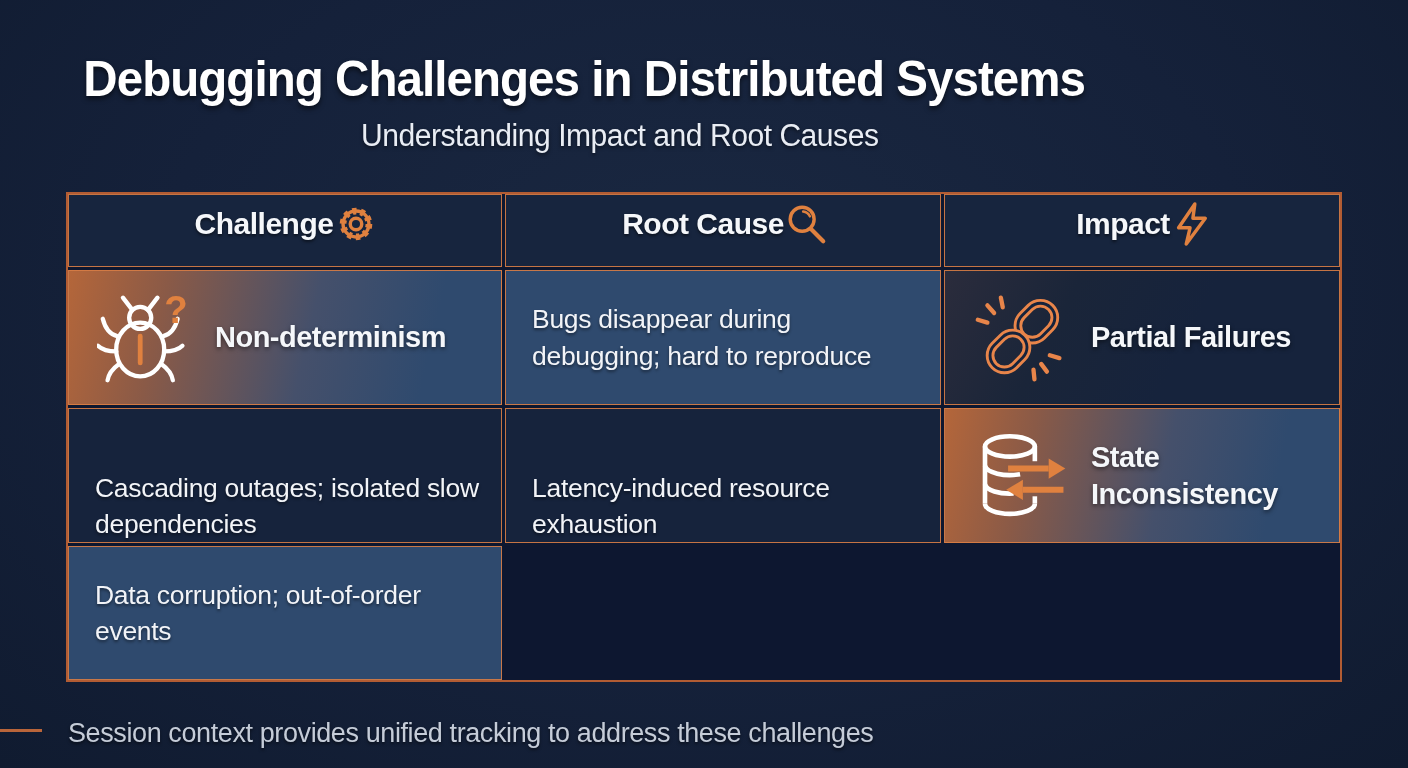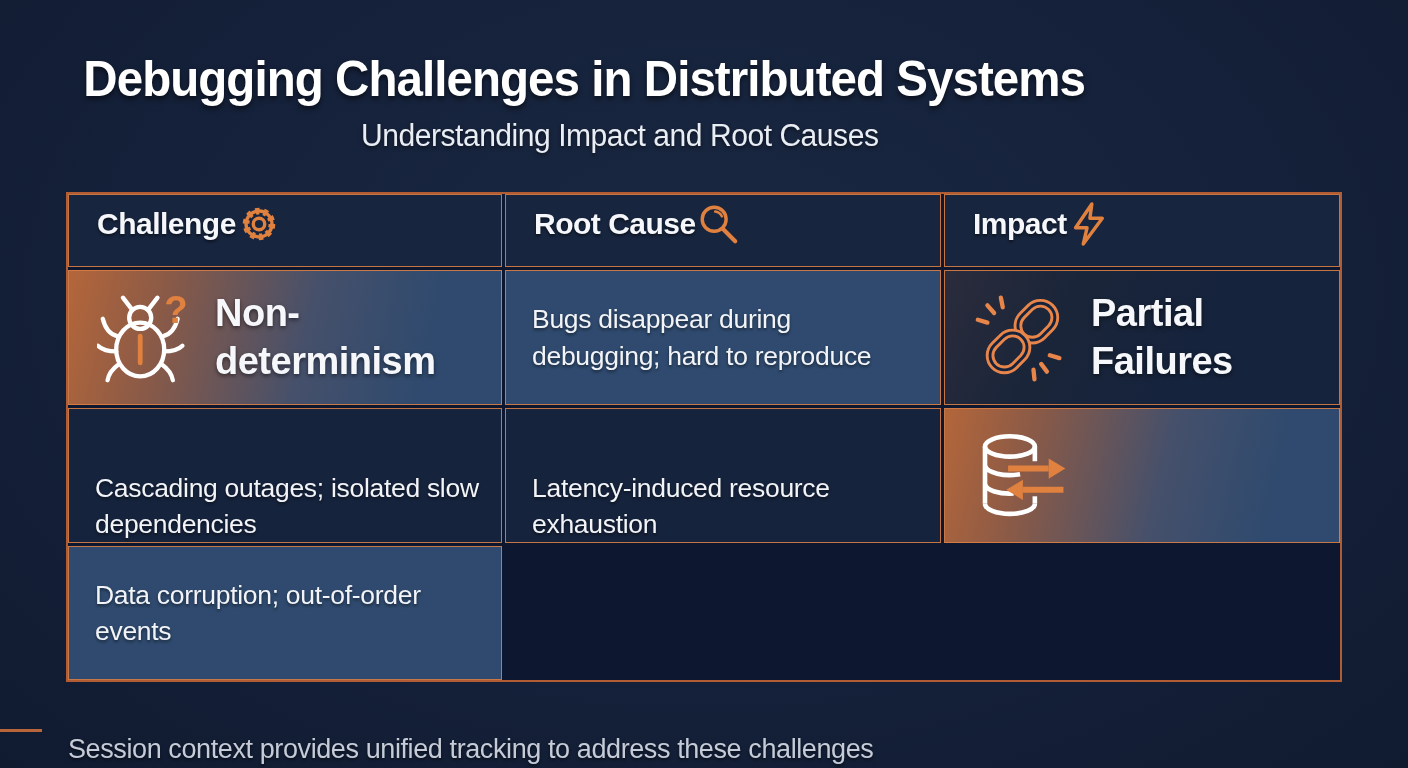--- a/index.html
+++ b/index.html
@@ -23,37 +23,37 @@
   .table{
     position:absolute;left:66px;top:192px;width:1276px;height:490px;
     box-sizing:border-box;border:2px solid #b25c33;background:#0d1730;
     display:grid;grid-template-columns:434px 436px 1fr;grid-template-rows:73px 135px 135px 1fr;
     gap:3px;
   }
   .cell{
     box-sizing:border-box;border:1px solid rgba(216,125,69,.9);
     display:flex;align-items:center;
   }
-  .hcell{background:#17253e;justify-content:flex-start;padding:0 24px 14px 28px;}
+  .hcell{background:#17253e;justify-content:center;padding:0 24px 14px 28px;}
   .hlabel{font-size:30px;font-weight:700;letter-spacing:-.5px;text-shadow:0 2px 3px rgba(0,0,0,.5);}
   .blue{background:#2f4a6e;}
   .dark{background:#16233c;align-items:flex-end;}
   .chal-glow{background:linear-gradient(103deg,#b4663a 0%,#8a5a47 22%,#45506b 55%,#2f4a6e 82%);}
   .chal-dark{background:linear-gradient(118deg,#2b2c3c 0%,#1a2539 30%,#16233c 60%);}
   .chal{padding-left:28px;}
   .chal .iconbox{width:96px;display:flex;justify-content:center;align-items:center;flex:0 0 auto;}
   .chal-label{
-    margin-left:22px;font-size:38px;font-weight:700;letter-spacing:-.5px;max-width:235px;
+    margin-left:22px;font-size:29px;font-weight:700;letter-spacing:-.5px;max-width:235px;
     line-height:1.25;text-shadow:0 2px 4px rgba(0,0,0,.5);
   }
   .body-cell{padding:0 16px 0 26px;}
   .body-text{font-size:26.5px;font-weight:400;line-height:1.36;color:#f2f4f8;
     letter-spacing:-.3px;text-shadow:0 2px 3px rgba(0,0,0,.45);}
   .footer-dash{position:absolute;left:0;top:729px;width:42px;height:3px;background:#b9653a;}
-  .footer-wrap{position:absolute;left:68px;top:734px;}
+  .footer-wrap{position:absolute;left:68px;top:718px;}
   .footer-text{font-size:27px;color:#c5ccd8;letter-spacing:-.4px;text-shadow:0 2px 3px rgba(0,0,0,.5);}
   svg{display:block;}
 </style>
 </head>
 <body>
 
 <div class="title-wrap">
   <div class="title">Debugging Challenges in Distributed Systems</div>
 </div>
 <div class="subtitle-wrap">
@@ -151,20 +151,21 @@
         <path d="M67 72 V80" stroke="#ffffff" stroke-width="5"></path>
         <path d="M13 80 A27 11 0 0 0 67 80" stroke="#ffffff" stroke-width="5"></path>
         <path d="M13 39 A27 11 0 0 0 51 48" stroke="#ffffff" stroke-width="5"></path>
         <path d="M13 59 A27 11 0 0 0 44 69" stroke="#ffffff" stroke-width="5"></path>
         <path d="M38 42 H82" stroke="#e0813f" stroke-width="6.5"></path>
         <path d="M82 31 L100 42 L82 53 Z" fill="#e0813f"></path>
         <path d="M98 65 H54" stroke="#e0813f" stroke-width="6.5"></path>
         <path d="M54 54 L36 65 L54 76 Z" fill="#e0813f"></path>
       </svg>
     </span>
+    <span class="chal-label">State Inconsistency</span>
   </div>
   <div class="cell blue body-cell">
     <span class="body-text">Data corruption; out-of-order events</span>
   </div>
 
 </div>
 
 <div class="footer-dash"></div>
 <div class="footer-wrap">
   <span class="footer-text">Session context provides unified tracking to address these challenges</span>

